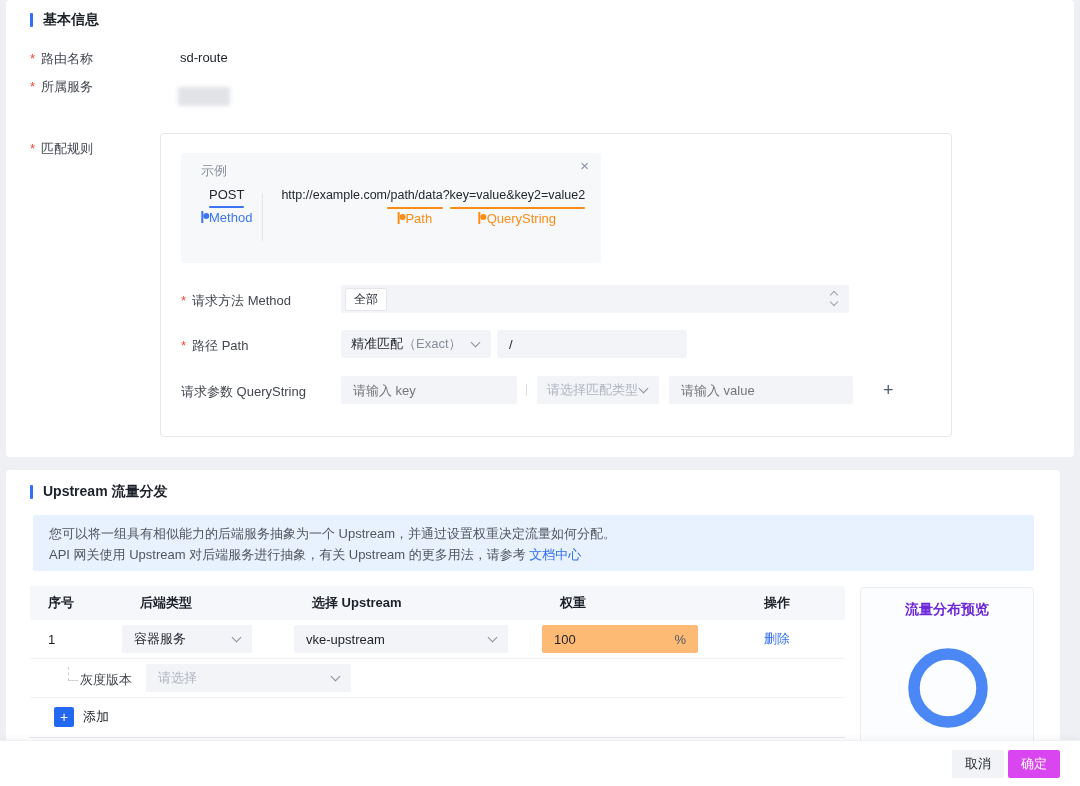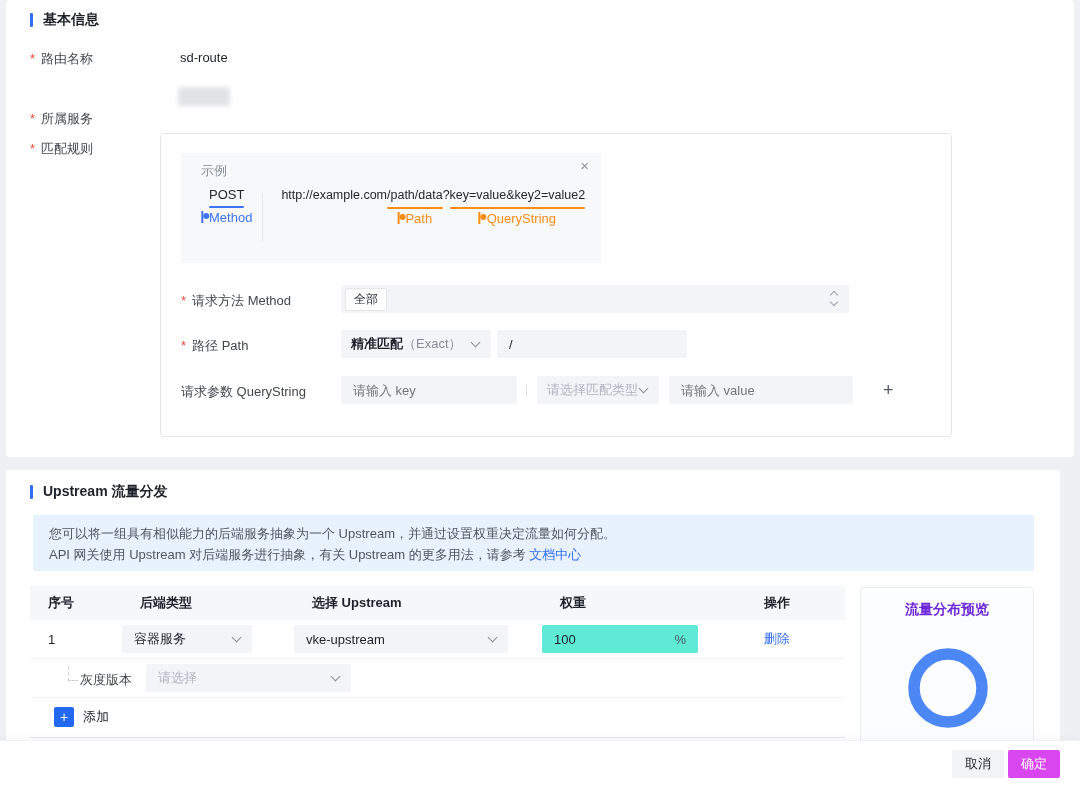--- a/index.html
+++ b/index.html
@@ -62,21 +62,21 @@
   .t-row{display:flex;height:38px;align-items:center;position:relative}
   .c1{width:92px;padding-left:18px;box-sizing:border-box}
   .c2{width:172px;padding-left:0;box-sizing:border-box}
   .c3{width:248px;box-sizing:border-box}
   .c4{width:204px;box-sizing:border-box}
   .c5{width:75px;box-sizing:border-box}
   .t-header .c2,.t-header .c3,.t-header .c4,.t-header .c5{padding-left:18px}
   .rowline{border-bottom:1px solid #f2f3f5}
   .bline{border-bottom:1px solid #e5e6eb}
   .cell-sel{position:relative;height:28px;background:#f3f4f8;border-radius:2px;display:flex;align-items:center;padding:0 12px;box-sizing:border-box;cursor:pointer}
-  .w-inp{position:relative;width:156px;height:28px;background:#5eead4;border-radius:2px;display:flex;align-items:center;box-sizing:border-box}
+  .w-inp{position:relative;width:156px;height:28px;background:#fdba74;border-radius:2px;display:flex;align-items:center;box-sizing:border-box}
   .w-inp input{flex:1;width:100px;background:transparent;border:none;outline:none;padding:0 12px;font:inherit;color:#1d2129}
   .w-unit{padding-right:12px;color:#4e5969}
   .link{color:#336df4;cursor:pointer}
   .dash-l{position:absolute;left:38px;top:8px;width:9px;height:13px;border-left:1px dashed #c9cdd4;border-bottom:1px dashed #c9cdd4}
   .gray-label{position:absolute;left:50px;top:12px;color:#42464e}
   .gray-sel{position:absolute;left:116px;top:5px;width:205px}
   .add-btn{position:absolute;left:24px;top:9px;display:flex;align-items:center;gap:9px;cursor:pointer}
   .plus-sq{width:20px;height:20px;background:#2368f0;border-radius:2px;color:#fff;display:flex;align-items:center;justify-content:center;font-size:14px;line-height:14px}
   .add-txt{color:#23272e}
 
@@ -101,21 +101,21 @@
     <div class="sec-title" style="left:24px;top:11px">
       <span class="accent-bar"></span>
       <span>基本信息</span>
     </div>
 
     <div class="flabel" style="left:24px;top:50px">
       <span class="ast">*</span><span>路由名称</span>
     </div>
     <div class="fvalue" style="left:174px;top:50px">sd-route</div>
 
-    <div class="flabel" style="left:24px;top:110px">
+    <div class="flabel" style="left:24px;top:78px">
       <span class="ast">*</span><span>所属服务</span>
     </div>
     <div class="blur-chip"></div>
 
     <div class="flabel" style="left:24px;top:140px">
       <span class="ast">*</span><span>匹配规则</span>
     </div>
 
     <div class="panel">
 
@@ -166,21 +166,21 @@
         <span class="spinner">
           <span class="chev-s up"></span>
             <span class="chev-s down"></span>
         </span>
       </div>
 
       <div class="flabel" style="left:20px;top:203px">
         <span class="ast">*</span><span>路径 Path</span>
       </div>
       <div class="sel" style="left:180px;top:196px;width:150px">
-        <span style="font-weight:bold">精准匹配</span>
+        <span style="font-weight:normal">精准匹配</span>
         <span style="color:#878d99">（Exact）</span>
         <span class="chev"></span>
       </div>
       <input class="inp" style="left: 336px; top: 196px; width: 190px;" value="/">
 
       <div class="flabel" style="left:20px;top:249px">请求参数 QueryString</div>
       <input class="inp" style="left: 180px; top: 242px; width: 176px;" placeholder="请输入 key">
       <span class="vdiv" style="left:365px;top:250px"></span>
       <div class="sel" style="left:376px;top:242px;width:122px">
         <span class="ph">请选择匹配类型</span>

